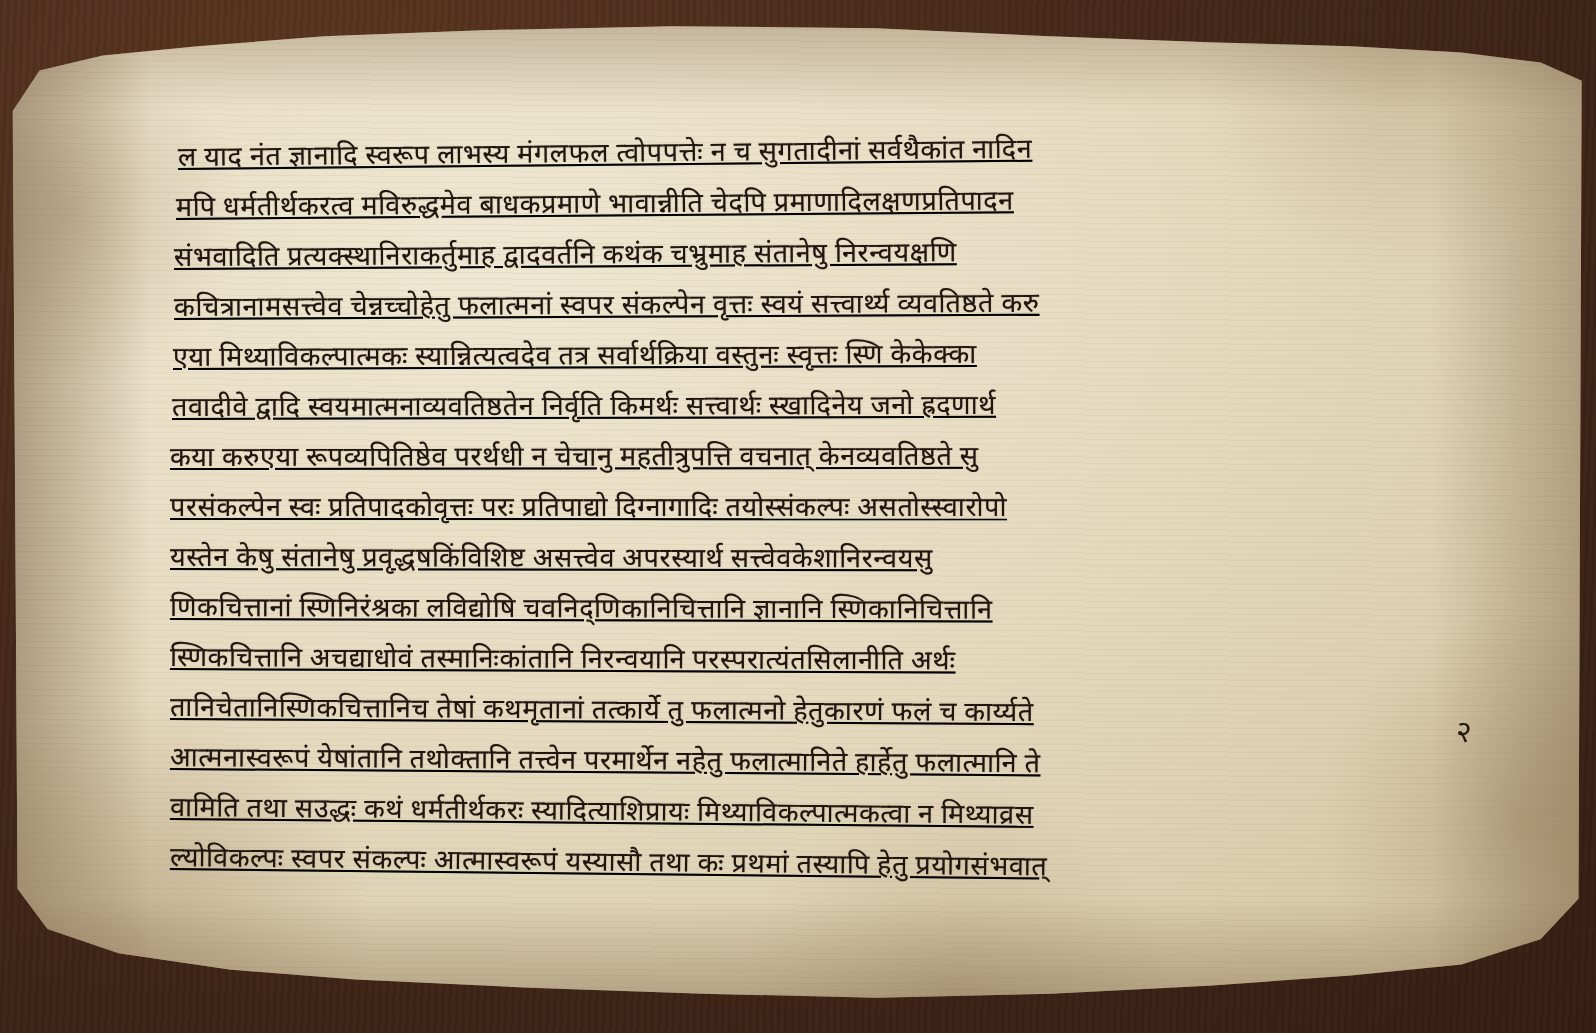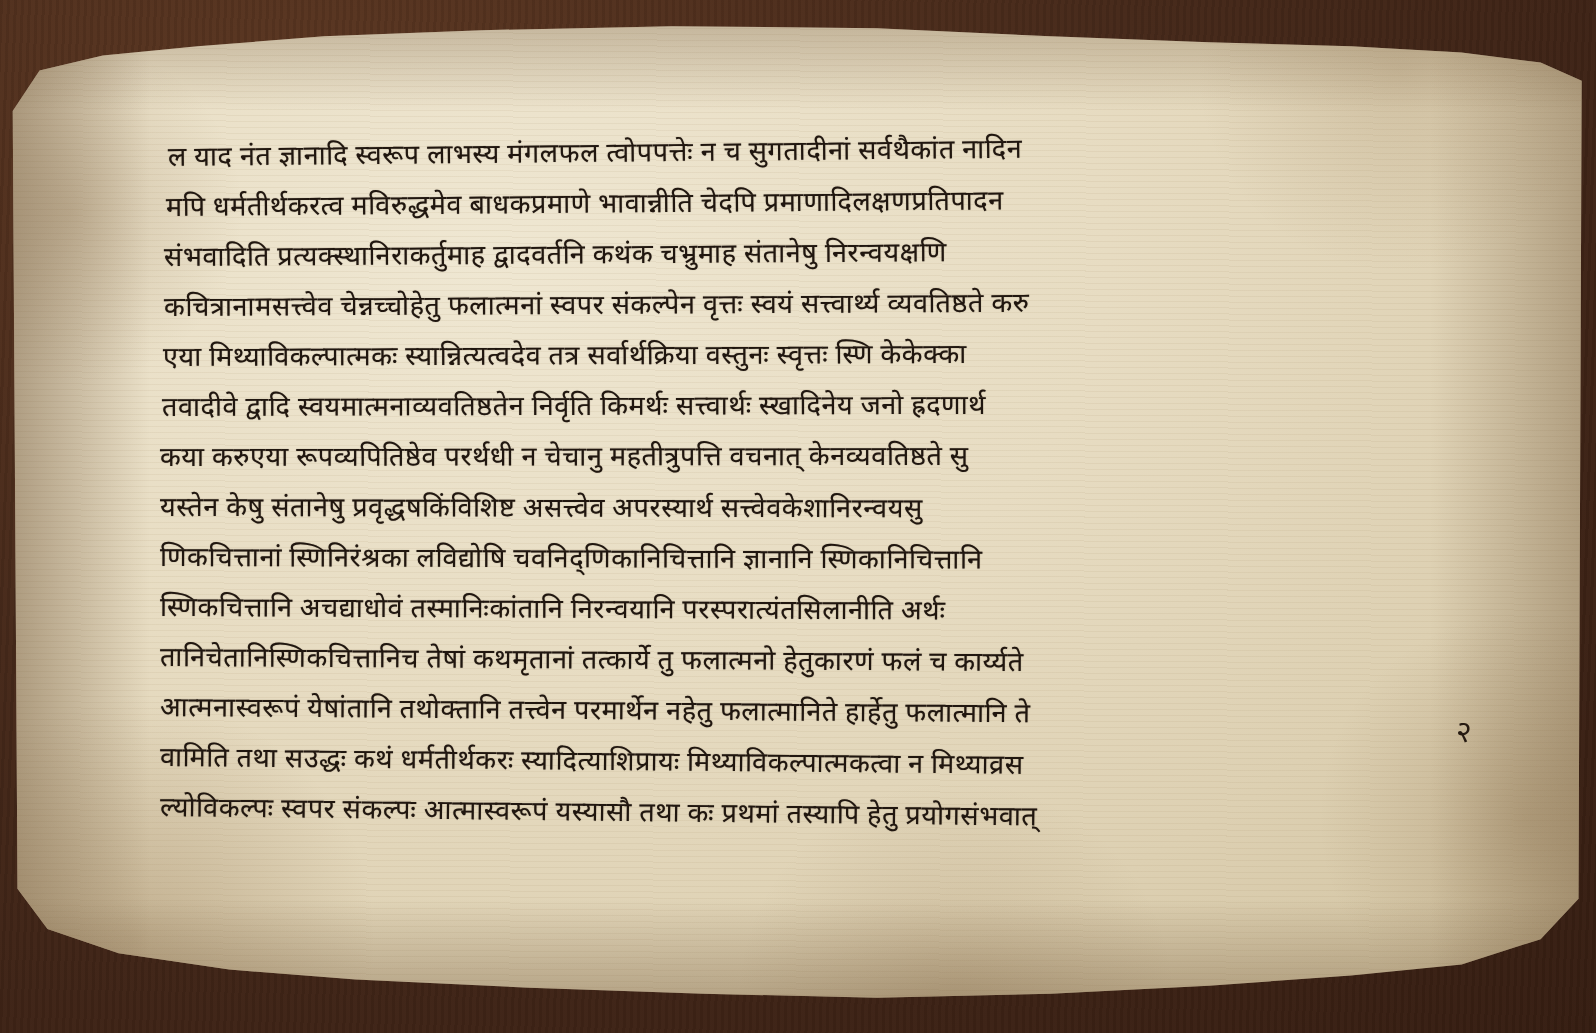--- a/index.html
+++ b/index.html
@@ -64,23 +64,24 @@
     position: absolute;
     inset: 0;
     background:
       linear-gradient(to right, rgba(90,62,32,0.42) 0%, rgba(90,62,32,0.0) 9%, rgba(90,62,32,0) 90%, rgba(90,62,32,0.35) 100%),
       linear-gradient(to bottom, rgba(90,62,32,0.30) 0%, rgba(90,62,32,0) 10%, rgba(90,62,32,0) 88%, rgba(90,62,32,0.38) 100%);
     pointer-events: none;
   }
   
   .text-block {
     position: absolute;
-    left: 152px;
+    left: 162px;
     top: 122px;
     width: 1250px;
+    text-decoration: underline;
   }
   .ms-line {
     font-family: "Liberation Serif", serif;
     font-size: 27px;
     line-height: 50px;
     color: #20160f;
     white-space: nowrap;
     letter-spacing: 0.6px;
     text-shadow: 0 0 1px rgba(40,28,18,0.45);
     transform-origin: left center;
@@ -123,20 +124,21 @@
     <div class="edge-shade"></div>
 
     <div class="text-block">
       <div class="ms-line l0">ल याद नंत ज्ञानादि स्वरूप लाभस्य मंगलफल त्वोपपत्तेः न च सुगतादीनां सर्वथैकांत नादिन</div>
       <div class="ms-line l1">मपि धर्मतीर्थकरत्व मविरुद्धमेव बाधकप्रमाणे भावान्नीति चेदपि प्रमाणादिलक्षणप्रतिपादन</div>
       <div class="ms-line l2">संभवादिति प्रत्यक्स्थानिराकर्तुमाह द्वादवर्तनि कथंक चभ्रुमाह संतानेषु निरन्वयक्षणि</div>
       <div class="ms-line l3">कचित्रानामसत्त्वेव चेन्नच्चोहेतु फलात्मनां स्वपर संकल्पेन वृत्तः स्वयं सत्त्वार्थ्य व्यवतिष्ठते करु</div>
       <div class="ms-line l4">एया मिथ्याविकल्पात्मकः स्यान्नित्यत्वदेव तत्र सर्वार्थक्रिया वस्तुनः स्वृत्तः स्णि केकेक्का</div>
       <div class="ms-line l5">तवादीवे द्वादि स्वयमात्मनाव्यवतिष्ठतेन निर्वृति किमर्थः सत्त्वार्थः स्खादिनेय जनो ह्रदणार्थ</div>
       <div class="ms-line l6">कया करुएया रूपव्यपितिष्ठेव परर्थधी न चेचानु महतीत्रुपत्ति वचनात् केनव्यवतिष्ठते सु</div>
+      <div class="ms-line l7">परसंकल्पेन स्वः प्रतिपादकोवृत्तः परः प्रतिपाद्यो दिग्नागादिः तयोस्संकल्पः असतोस्स्वारोपो</div>
       <div class="ms-line l8">यस्तेन केषु संतानेषु प्रवृद्धषकिंविशिष्ट असत्त्वेव अपरस्यार्थ सत्त्वेवकेशानिरन्वयसु</div>
       <div class="ms-line l9">णिकचित्तानां स्णिनिरंश्रका लविद्योषि चवनिद्णिकानिचित्तानि ज्ञानानि स्णिकानिचित्तानि</div>
       <div class="ms-line l10">स्णिकचित्तानि अचद्याधोवं तस्मानिःकांतानि निरन्वयानि परस्परात्यंतसिलानीति अर्थः</div>
       <div class="ms-line l11">तानिचेतानिस्णिकचित्तानिच तेषां कथमृतानां तत्कार्ये तु फलात्मनो हेतुकारणं फलं च कार्य्यते</div>
       <div class="ms-line l12">आत्मनास्वरूपं येषांतानि तथोक्तानि तत्त्वेन परमार्थेन नहेतु फलात्मानिते हार्हेतु फलात्मानि ते</div>
       <div class="ms-line l13">वामिति तथा सउद्धः कथं धर्मतीर्थकरः स्यादित्याशिप्रायः मिथ्याविकल्पात्मकत्वा न मिथ्याव्रस</div>
       <div class="ms-line l14">ल्योविकल्पः स्वपर संकल्पः आत्मास्वरूपं यस्यासौ तथा कः प्रथमां तस्यापि हेतु प्रयोगसंभवात्</div>
     </div>
 
     <div class="folio-number">२</div>

